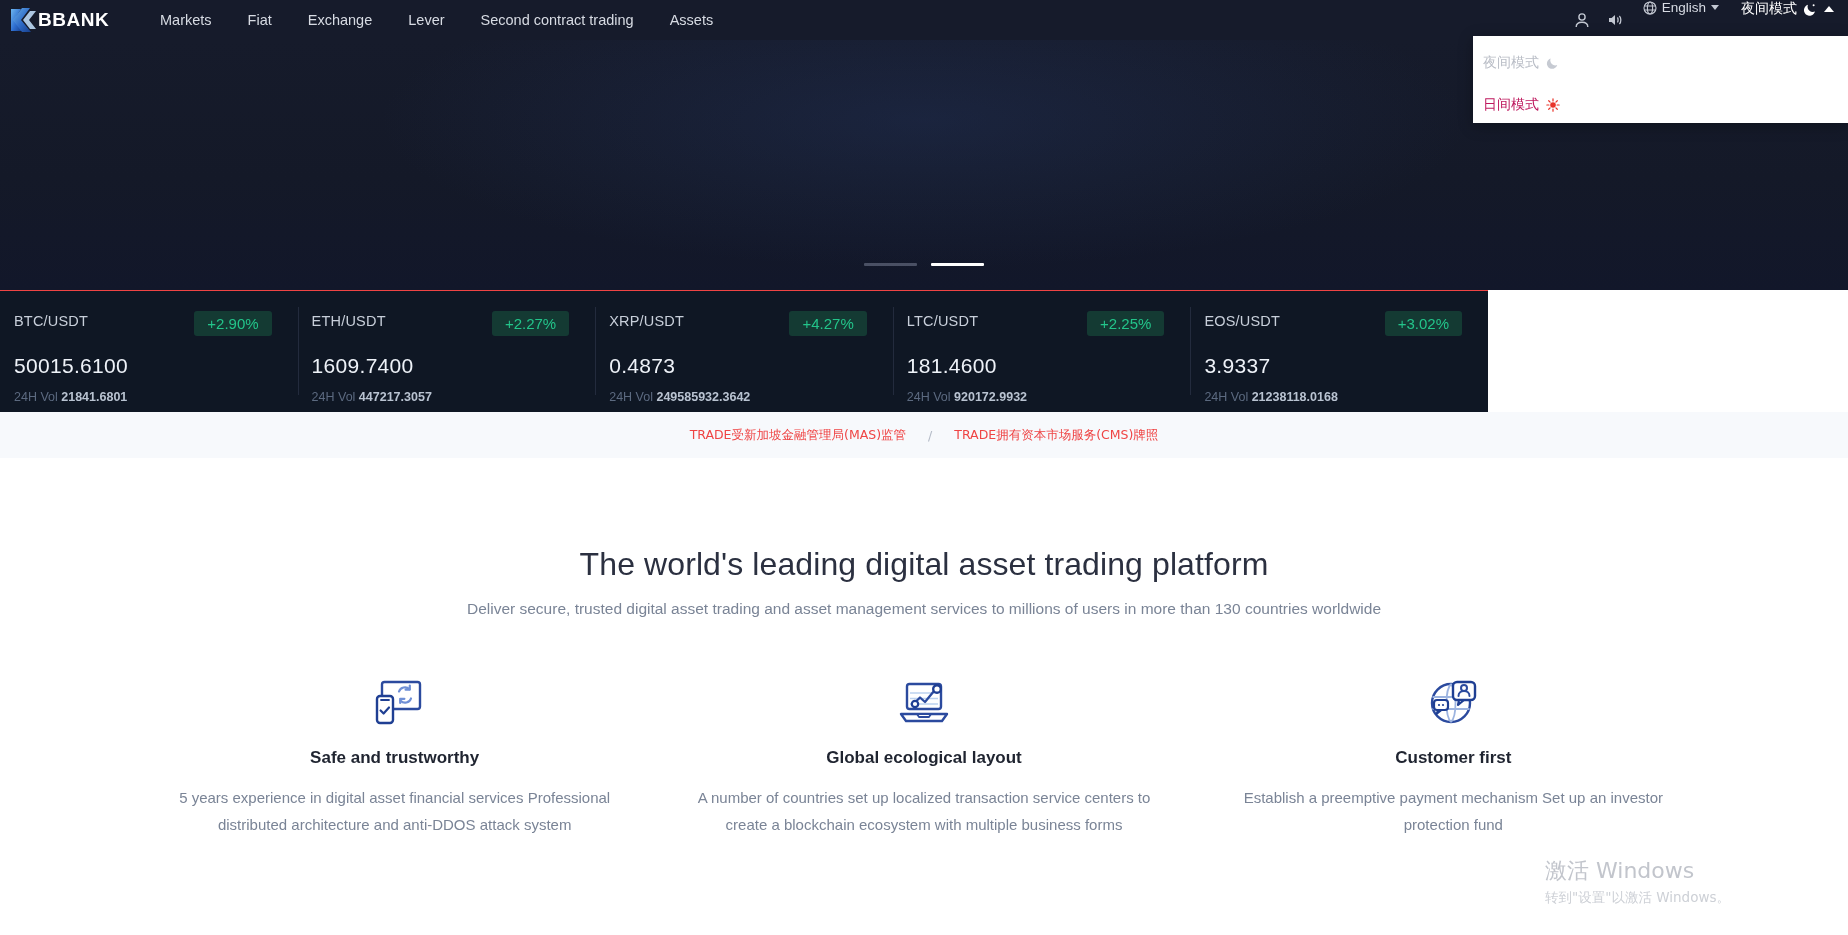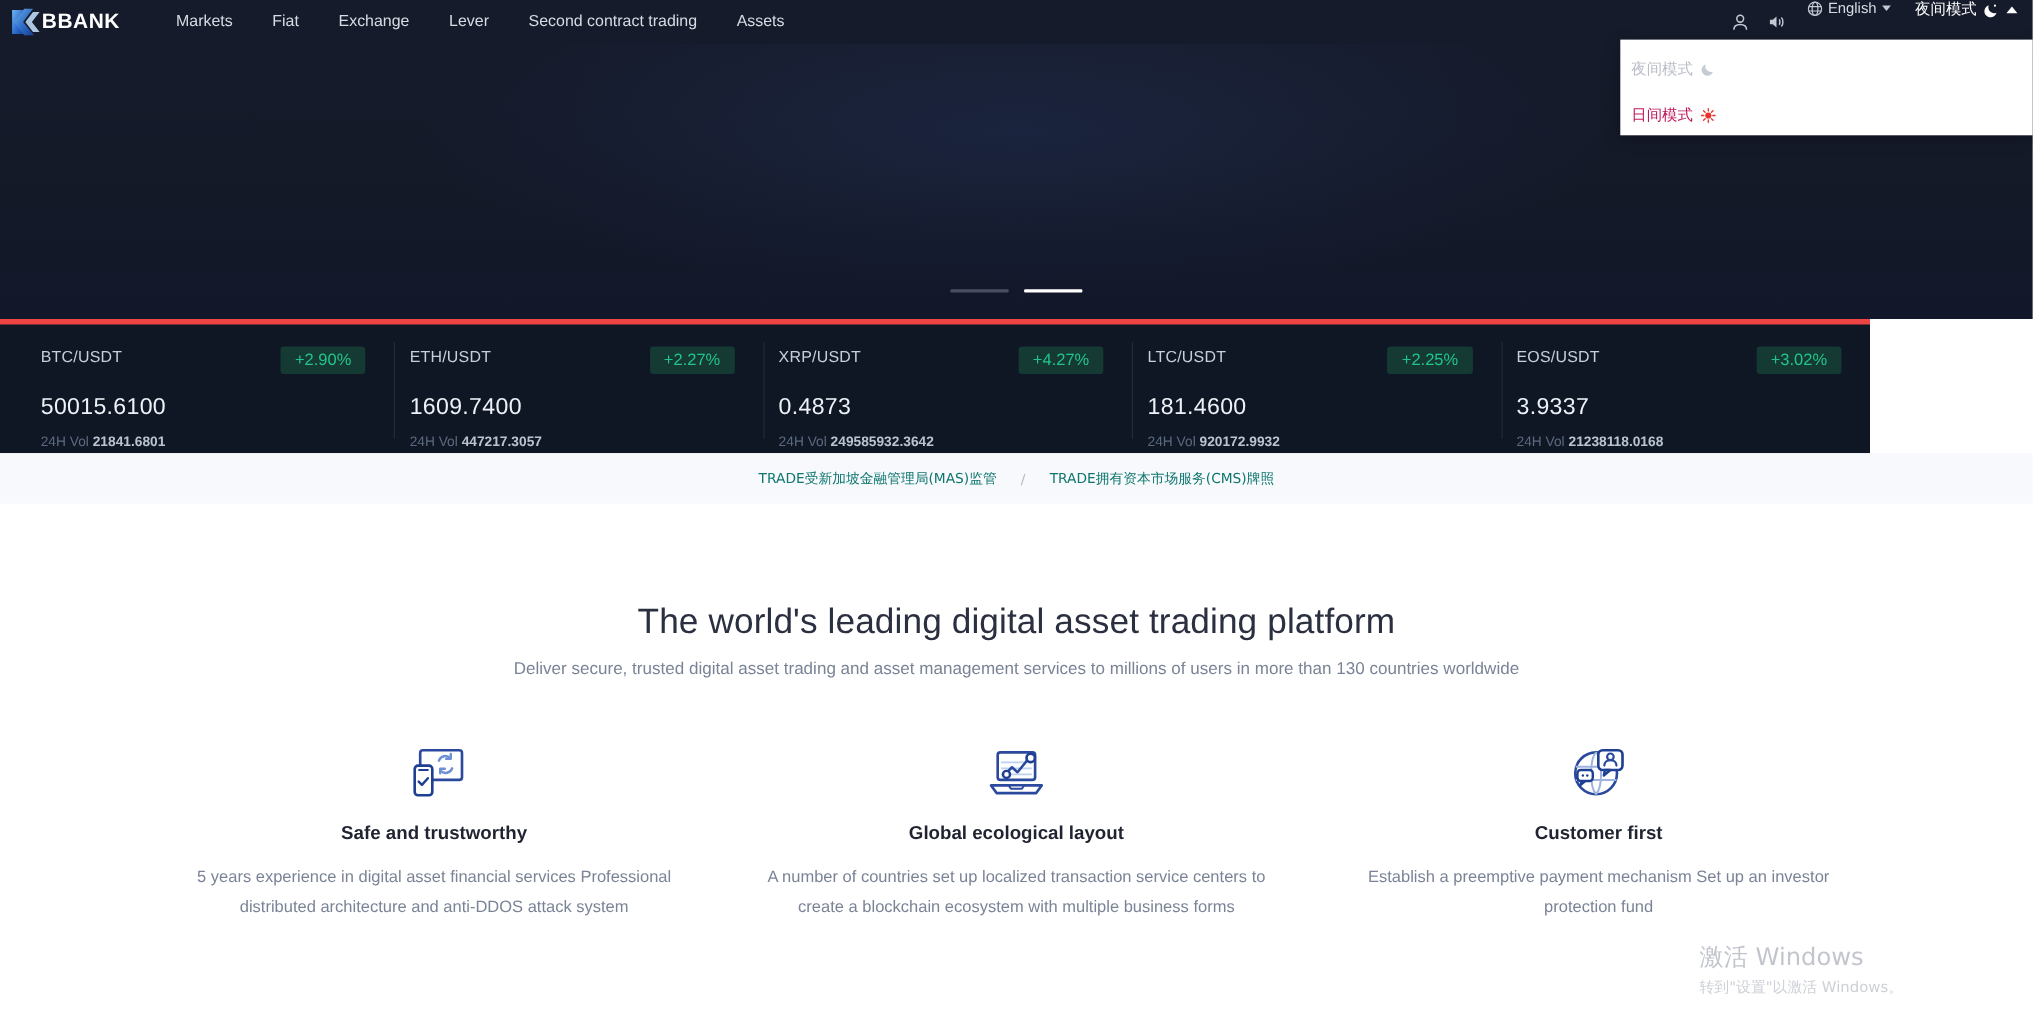--- a/index.html
+++ b/index.html
@@ -100,25 +100,24 @@
     transform: translateX(-50%);
     display: flex; gap: 14px;
   }
   .dot { width: 53px; height: 3px; border-radius: 1px; cursor: pointer; }
   .dot.inactive { background: #4a5064; }
   .dot.active { background: #ffffff; }
 
   
   .ticker-strip {
     position: absolute; top: 290; left: 0;
-    width: 1700px; height: 122px;
+    width: 1488px; height: 122px;
     background: #0f1724;
     display: flex;
-    border-top: 5px solid #ef4444;
-    padding-left: 23px;
+    border-top: 1px solid #ef4444;
   }
   .ticker {
     flex: 1 1 0; position: relative;
     padding: 22px 26px 0 14px;
   }
   .ticker + .ticker::before {
     content: ""; position: absolute; left: 0; top: 16px;
     width: 1px; height: 88px; background: #232b3d;
   }
   .tk-row { display: flex; align-items: flex-start; }
@@ -142,21 +141,21 @@
 
   
   .license-bar {
     position: absolute; top: 412px; left: 0;
     width: 1848px; height: 46px;
     background: #f7f9fc;
     display: flex; align-items: center; justify-content: center;
     gap: 22px;
     font-family: "DejaVu Sans", sans-serif;
   }
-  .license-text { color: #0f766e; font-size: 12.5px; cursor: pointer; }
+  .license-text { color: #ef4444; font-size: 12.5px; cursor: pointer; }
   .license-sep { color: #b3bac6; font-size: 12.5px; }
 
   
   .main {
     position: absolute; top: 458px; left: 0;
     width: 1848px; height: 477px;
     background: #ffffff;
   }
   .main-title {
     text-align: center; margin-top: 88px;

